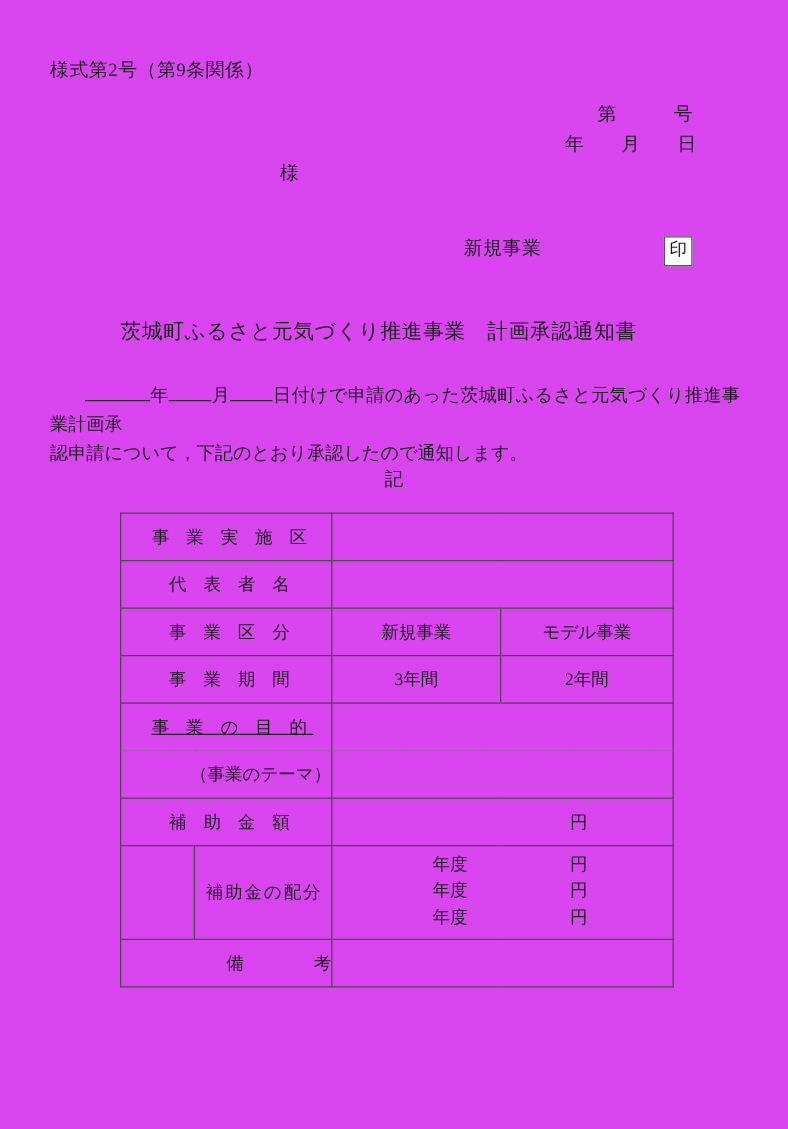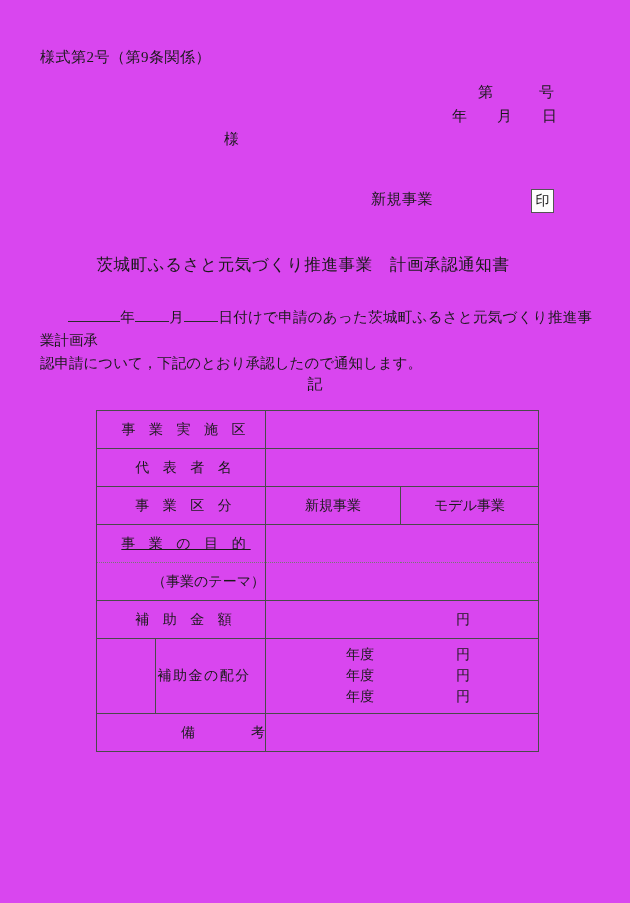--- a/index.html
+++ b/index.html
@@ -106,21 +106,21 @@
     vertical-align: middle;
     margin-top: 20px;
   }
   .lbl {
     text-align: center;
     letter-spacing: 5px;
     padding-left: 5px !important;
     text-indent: 5px;
   }
   .lbl-nospace { text-align: right; letter-spacing: 0; }
-  .lbl-tight   { text-align: left; letter-spacing: 1.5px; text-indent: 1.5px; }
+  .lbl-tight   { text-align: center; letter-spacing: 1.5px; text-indent: 1.5px; }
   .cell-center { text-align: center; }
   .row-h { height: 38px; }
 
   
   .dot-left   { border-right: 1px dotted #777 !important; }
   .dot-bottom { border-bottom: 1px dotted #777 !important; text-decoration: underline; }
   .dot-top    { border-top: 1px dotted #777 !important; }
   .no-top     { border-top: none !important; }
   .no-bottom  { border-bottom: none !important; }
 
@@ -186,20 +186,25 @@
         <td colspan="2" class="lbl">代 表 者 名</td>
         <td colspan="2" class="cell-center"></td>
       </tr>
 
       <tr class="row-h">
         <td colspan="2" class="lbl">事 業 区 分</td>
         <td class="cell-center dot-left">新規事業</td>
         <td class="cell-center">モデル事業</td>
       </tr>
 
+      <tr class="row-h">
+        <td colspan="2" class="lbl">事 業 期 間</td>
+        <td class="cell-center dot-left">3年間</td>
+        <td class="cell-center">2年間</td>
+      </tr>
 
       <tr class="row-h">
         <td colspan="2" class="lbl dot-bottom">事 業 の 目 的</td>
         <td colspan="2" class="cell-center dot-bottom"></td>
       </tr>
 
       <tr class="row-h">
         <td colspan="2" class="lbl-nospace dot-top">（事業のテーマ）</td>
         <td colspan="2" class="cell-center dot-top"></td>
       </tr>

